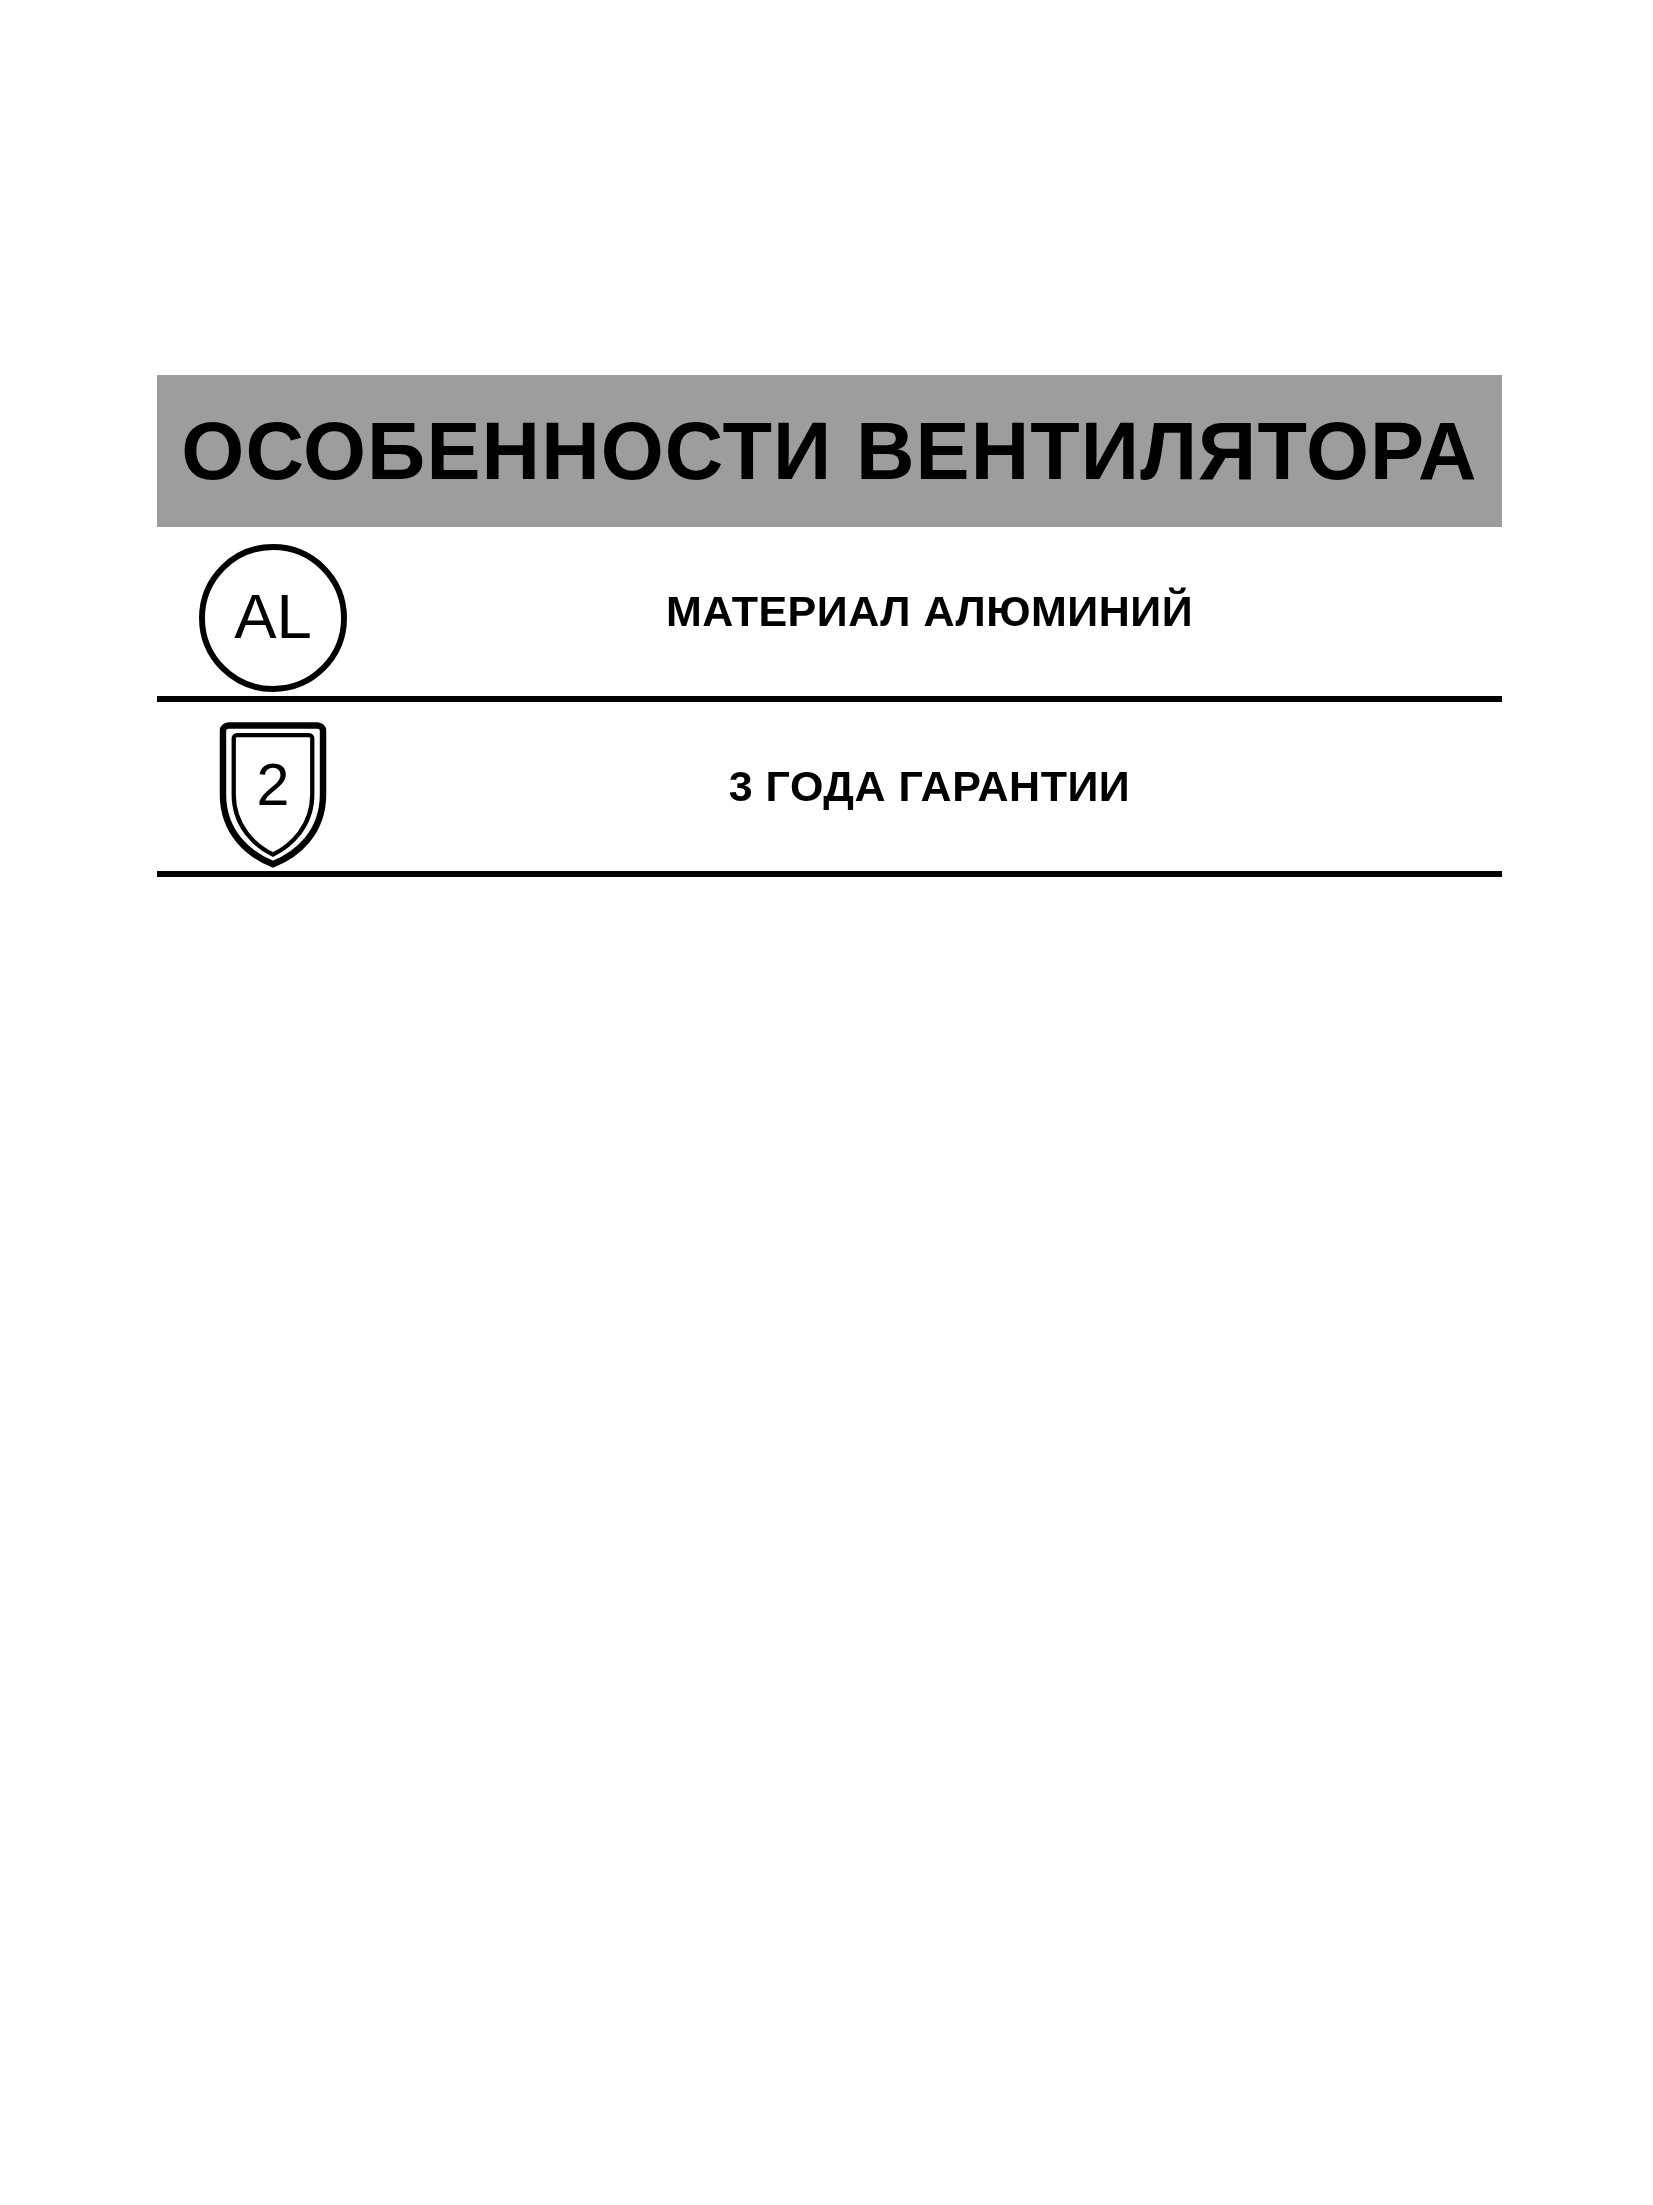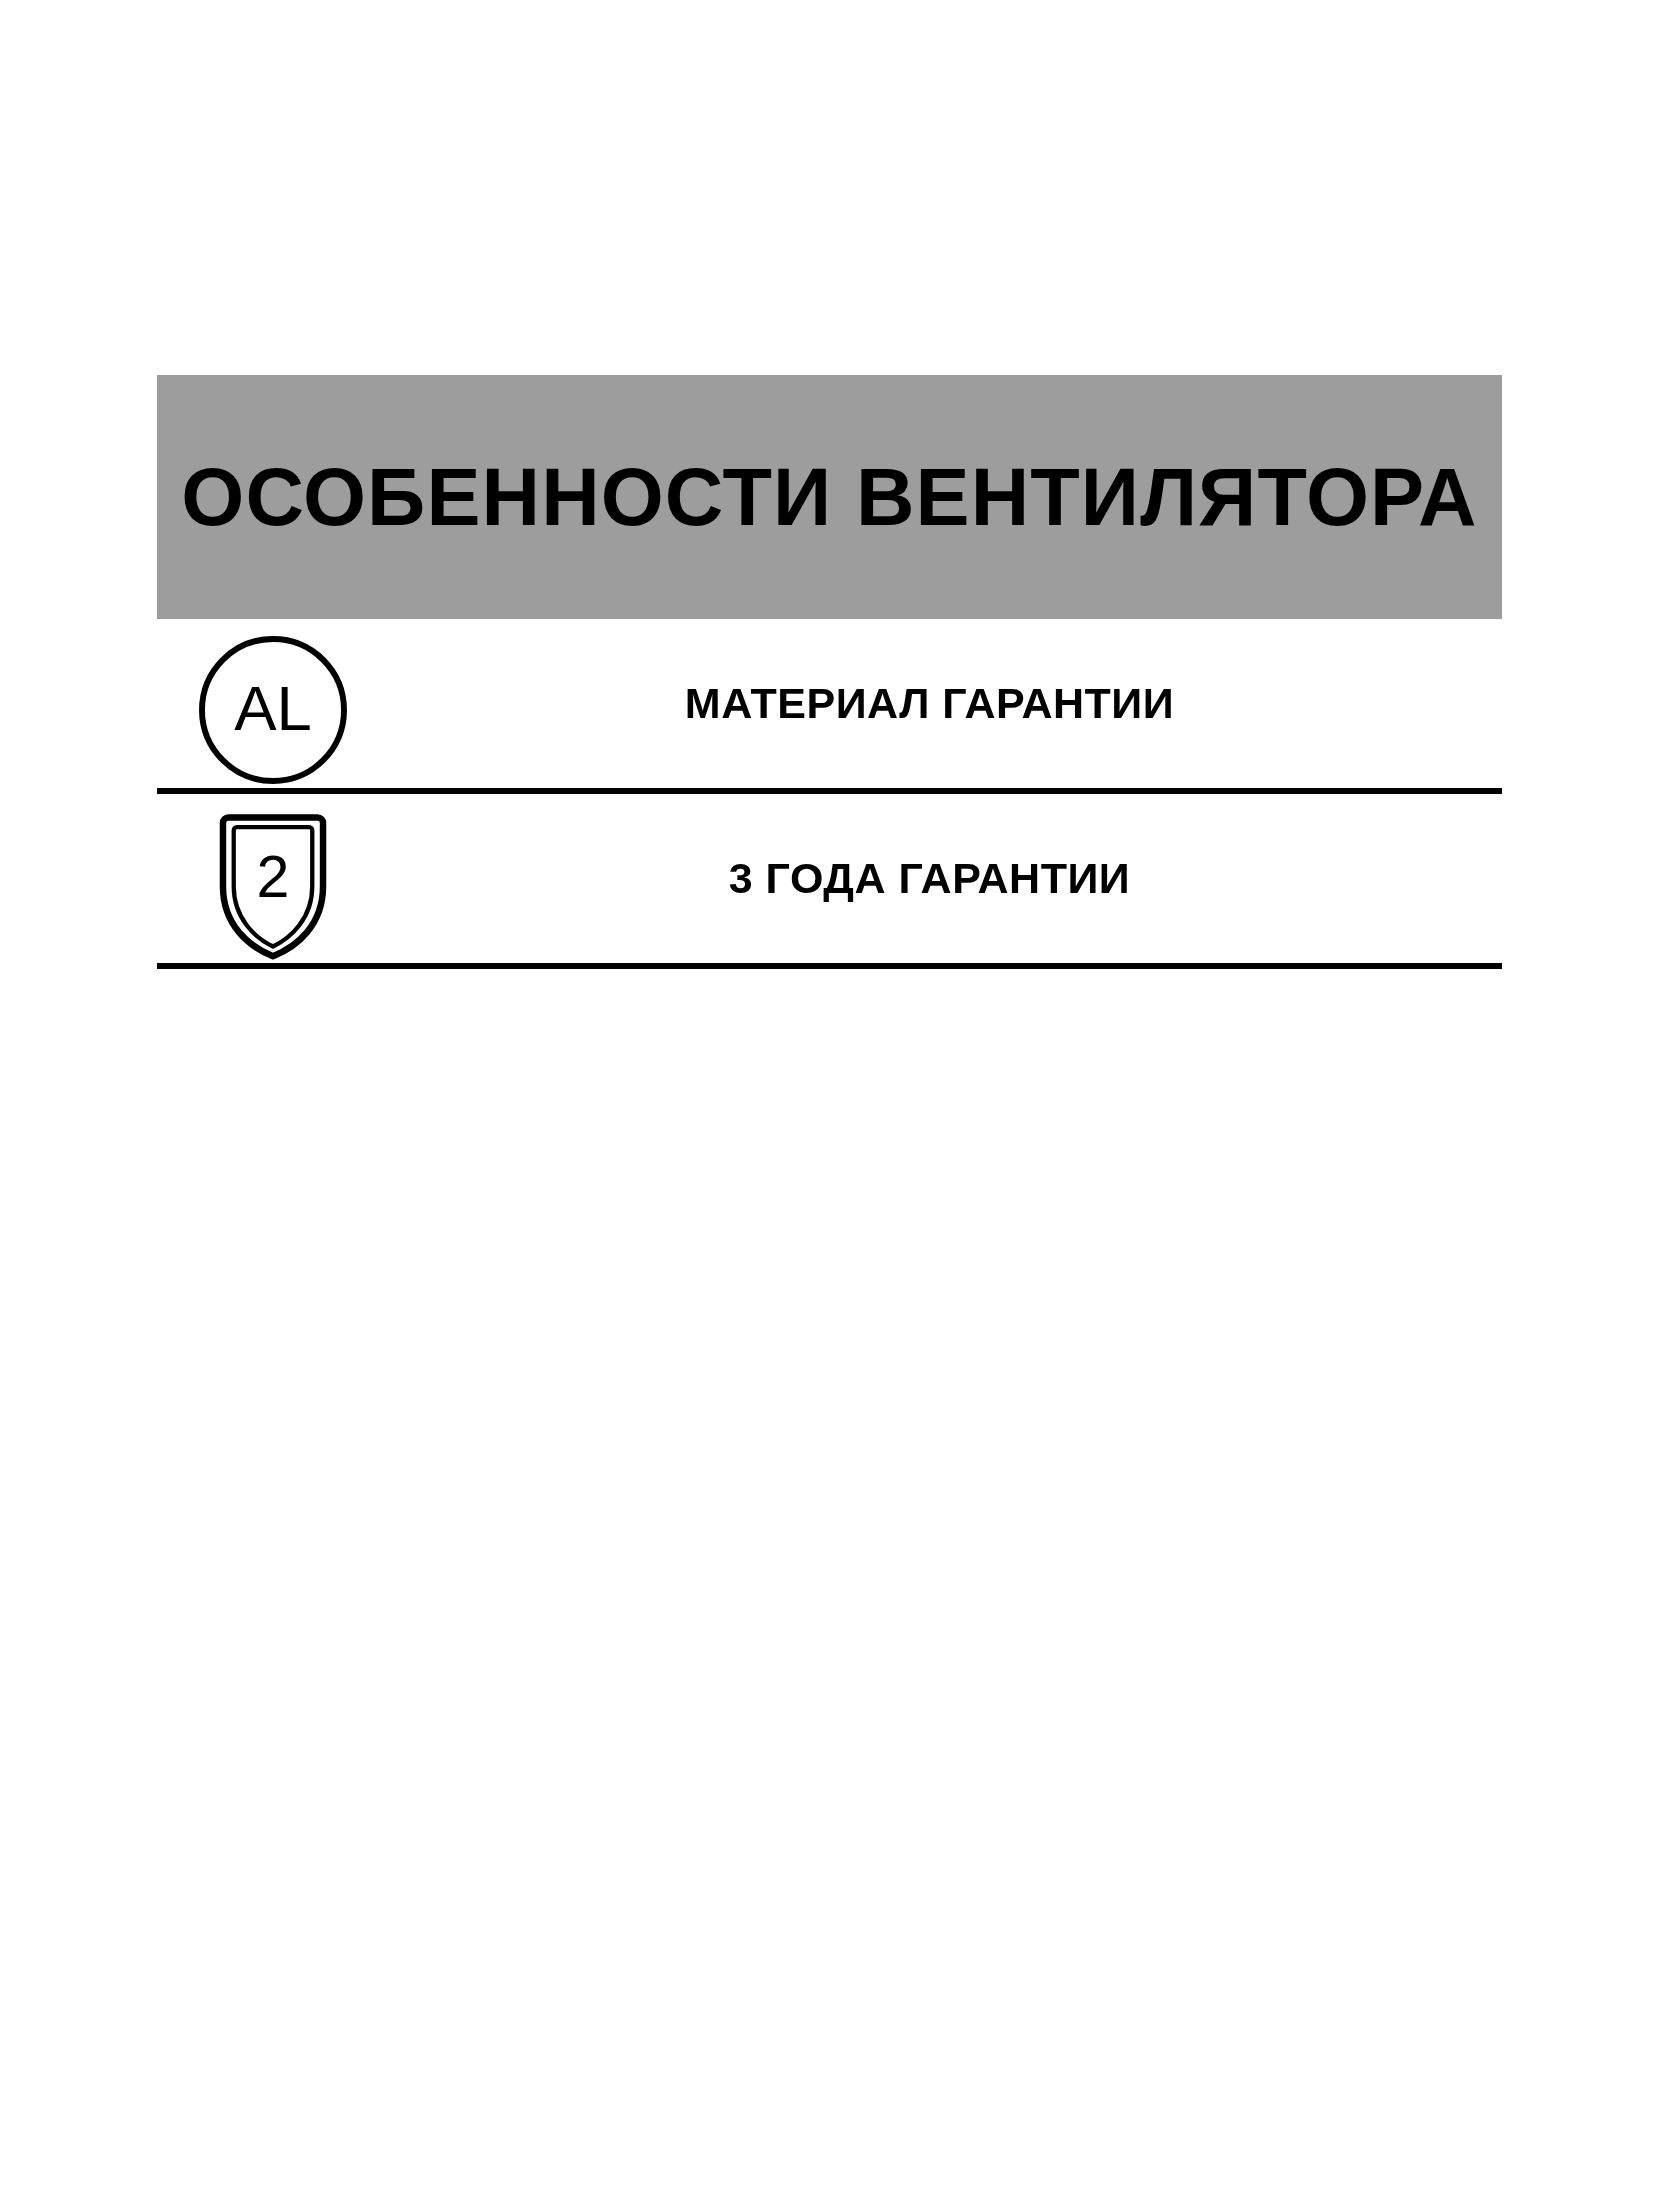--- a/index.html
+++ b/index.html
@@ -24,21 +24,21 @@
 
   .features-block {
     position: absolute;
     left: 157px;
     top: 375px;
     width: 1345px;
   }
 
   
   .banner {
-    height: 244px;
+    height: 152px;
     background: #9d9d9d;
     display: flex;
     align-items: center;
     justify-content: center;
     box-sizing: border-box;
     padding: 8px 13px;
   }
   .banner-title {
     font-size: 81px;
     font-weight: bold;
@@ -106,21 +106,21 @@
     </div>
 
     <div class="feature-row">
       <div class="icon-cell">
         <svg class="icon-svg" width="156" height="156" viewBox="0 0 290 290">
           <circle cx="145" cy="145" r="132" fill="#ffffff" stroke="#000000" stroke-width="11"></circle>
           <text x="145" y="182" text-anchor="middle" font-family="Liberation Sans, sans-serif" font-size="118" fill="#000000">AL</text>
         </svg>
       </div>
       <div class="label-cell">
-        <div class="feature-label">МАТЕРИАЛ ГАРАНТИИ</div>
+        <div class="feature-label">МАТЕРИАЛ АЛЮМИНИЙ</div>
       </div>
     </div>
 
     <div class="rule"></div>
 
     <div class="feature-row">
       <div class="icon-cell">
         <svg class="icon-svg" width="156" height="162" viewBox="0 0 290 300">
           <path d="M62 30 H228 a10 10 0 0 1 10 10 v118 c0 72 -48 112 -93 130 c-45 -18 -93 -58 -93 -130 V40 a10 10 0 0 1 10 -10 z" fill="#ffffff" stroke="#000000" stroke-width="12" stroke-linejoin="round"></path>
           <path d="M78 48 H212 a6 6 0 0 1 6 6 v104 c0 60 -40 96 -73 112 c-33 -16 -73 -52 -73 -112 V54 a6 6 0 0 1 6 -6 z" fill="#ffffff" stroke="#000000" stroke-width="8" stroke-linejoin="round"></path>

